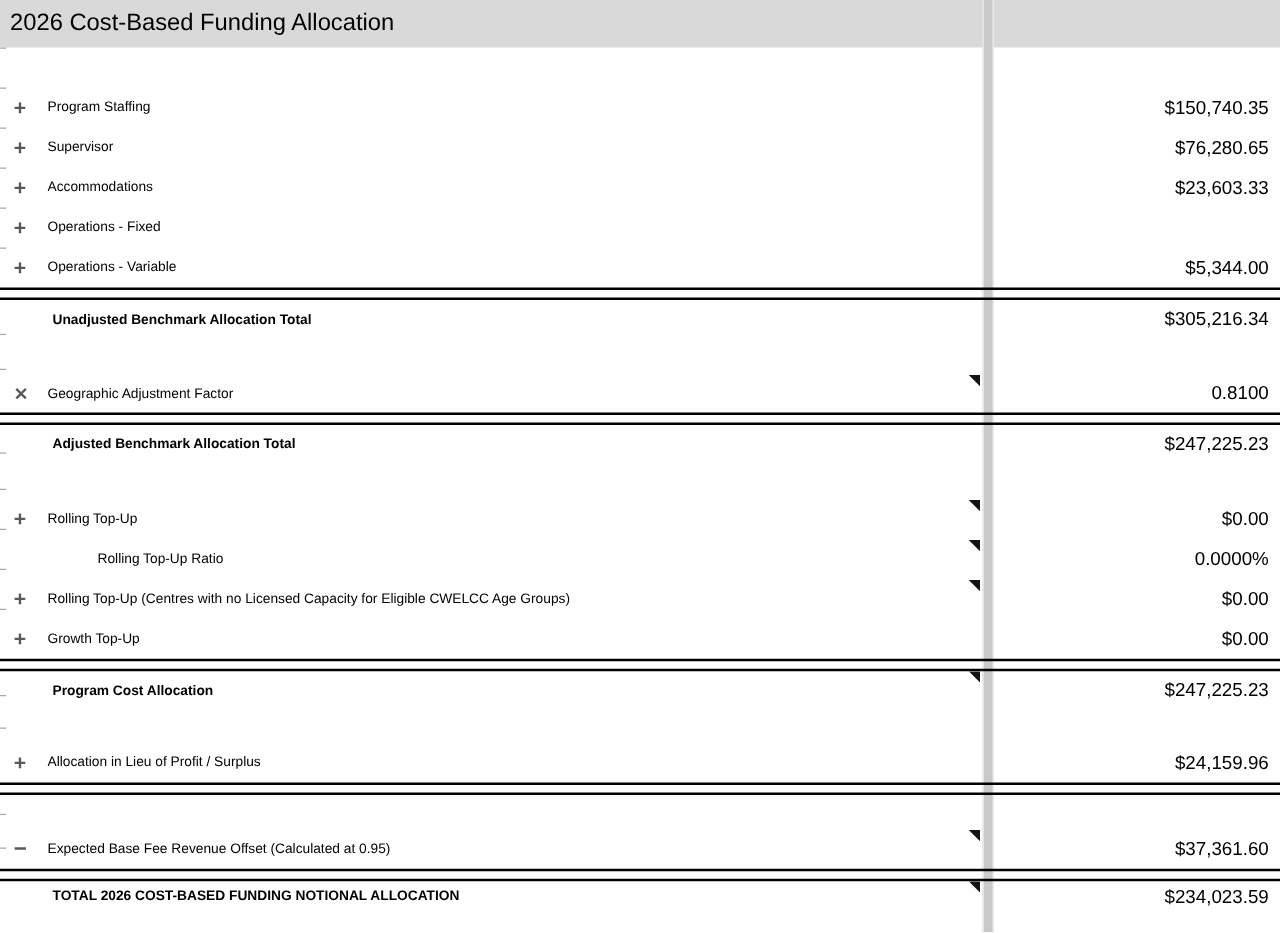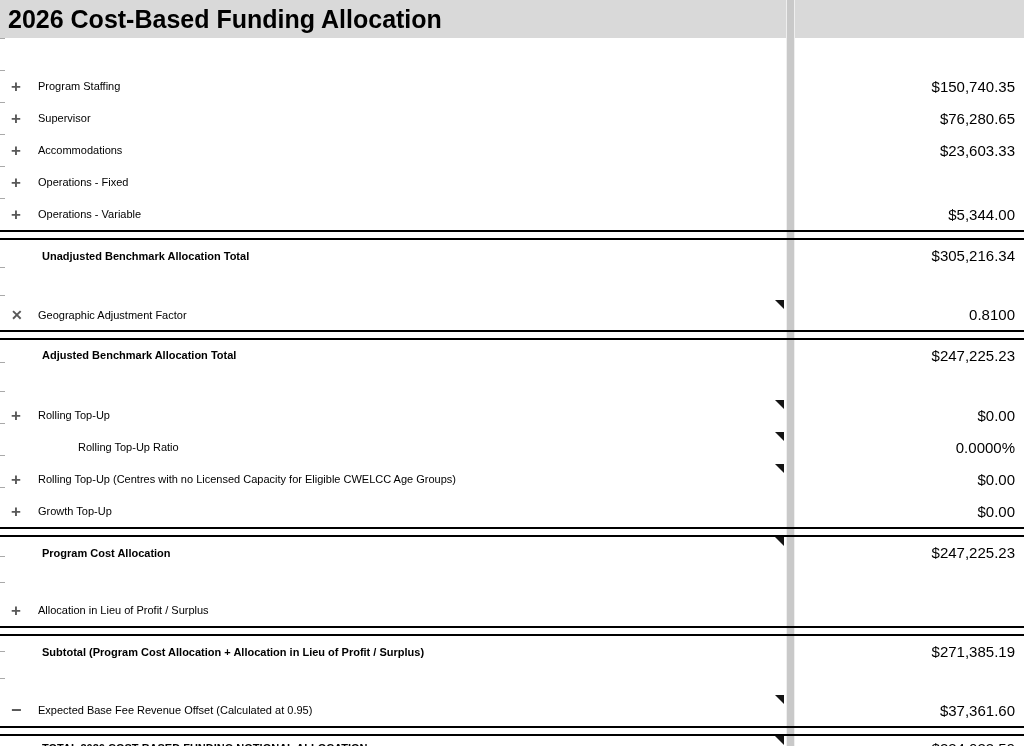--- a/index.html
+++ b/index.html
@@ -10,21 +10,21 @@
   }
   
   .vstrip{position:absolute;left:786px;top:0;width:9px;height:746px;
     background:#c9c9c9;border-left:1px solid #efefef;border-right:1px solid #efefef;
     box-sizing:border-box;z-index:1;}
   
   .band-bg{position:absolute;left:0;top:0;width:1024px;height:38px;background:#d9d9d9;z-index:0;}
   
   .stack{position:absolute;left:0;top:0;width:1024px;z-index:2;display:flex;flex-direction:column;}
   .band{height:38px;display:flex;align-items:center;}
-  .title{font-size:25px;font-weight:700;padding-left:8px;letter-spacing:0;}
+  .title{font-size:19px;font-weight:400;padding-left:8px;letter-spacing:0;}
   .spacer{flex:none;}
   .row{position:relative;display:flex;align-items:center;flex:none;}
   .iconcell{flex:none;width:38px;padding-left:11px;box-sizing:border-box;
     font-weight:700;font-size:17px;color:#595959;line-height:1;}
   .iconcell.x{font-size:14px;}
   .iconcell.m{font-size:18px;}
   .label{flex:1;font-size:11px;white-space:nowrap;overflow:hidden;}
   .bold .label{font-weight:700;padding-left:4px;}
   .indent .label{padding-left:40px;}
   .value{flex:none;width:238px;box-sizing:border-box;padding-right:9px;
@@ -153,29 +153,25 @@
       <span class="iconcell"></span>
       <span class="label">Program Cost Allocation</span>
       <span class="value">$247,225.23</span>
     </div>
 
     <div class="spacer" style="height:26px"></div>
 
     <div class="row" style="height:32px">
       <span class="iconcell">+</span>
       <span class="label">Allocation in Lieu of Profit / Surplus</span>
+      <span class="value">$24,159.96</span>
     </div>
 
     <div class="dbl"></div>
 
-    <div class="row bold" style="height:31px">
-      <span class="iconcell"></span>
-      <span class="label">Subtotal (Program Cost Allocation + Allocation in Lieu of Profit / Surplus)</span>
-      <span class="value">$271,385.19</span>
-    </div>
 
     <div class="spacer" style="height:27px"></div>
 
     <div class="row" style="height:32px">
       <span class="note"></span>
       <span class="iconcell m">−</span>
       <span class="label">Expected Base Fee Revenue Offset (Calculated at 0.95)</span>
       <span class="value">$37,361.60</span>
     </div>
 

